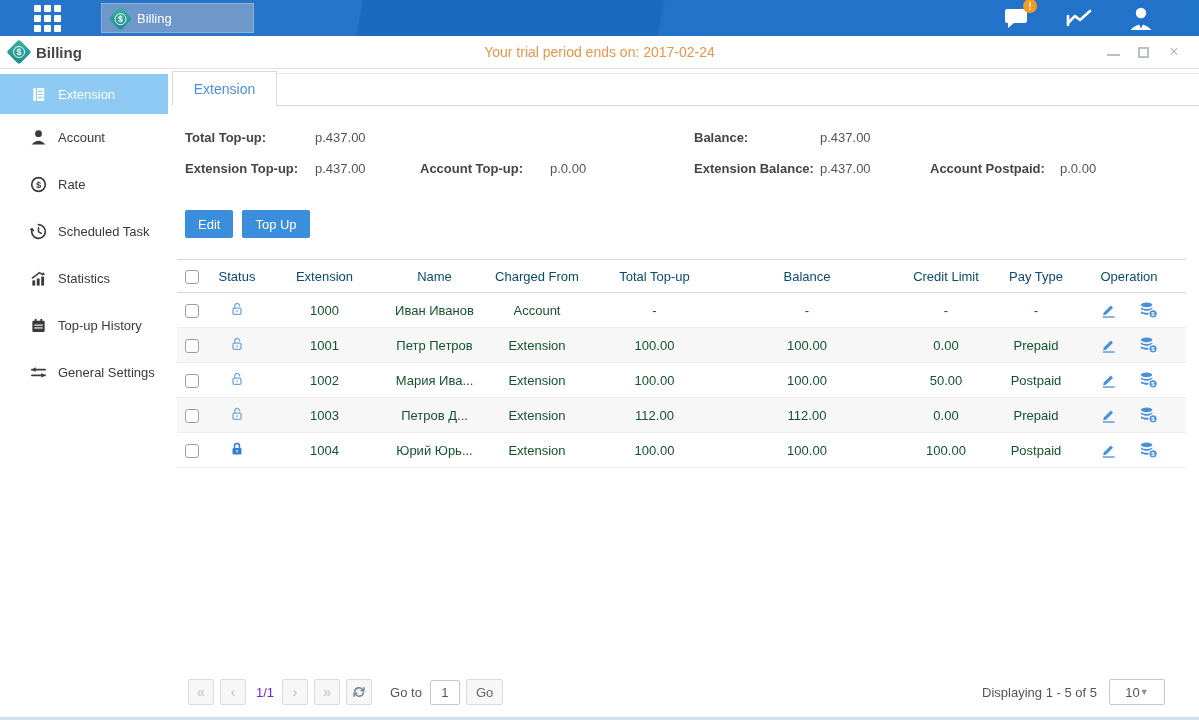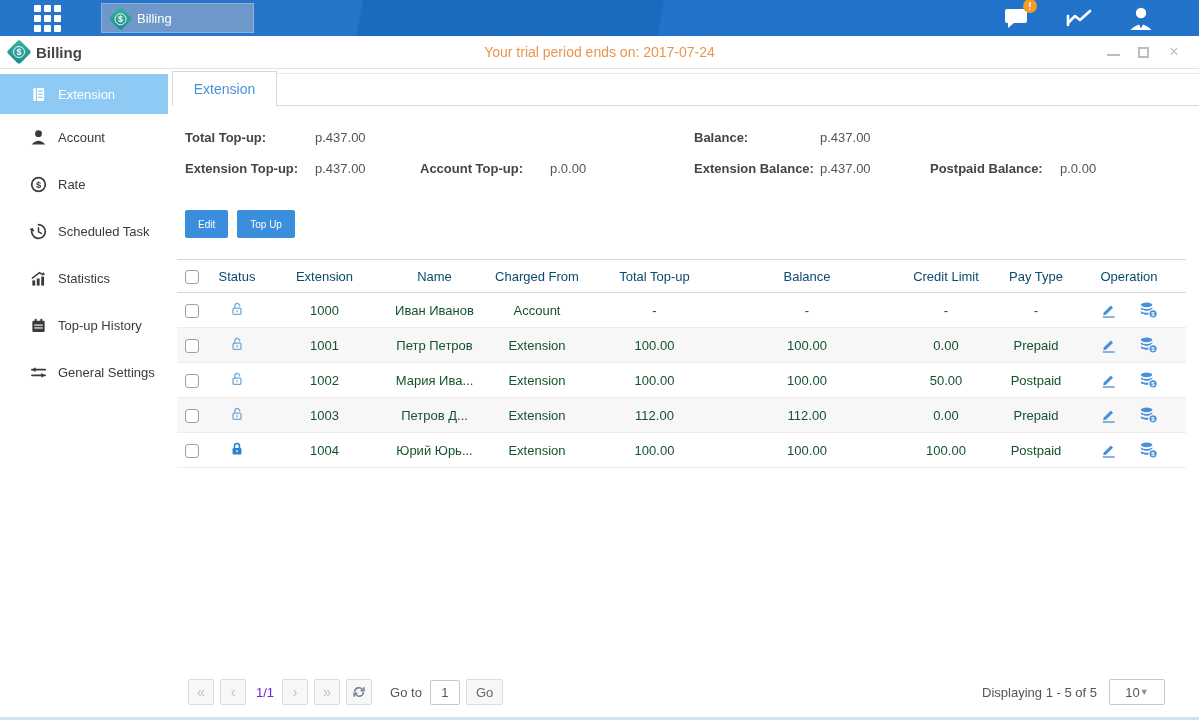--- a/index.html
+++ b/index.html
@@ -47,21 +47,21 @@
   
   .summary { display:flex; padding:16px 0 0 17px; flex-shrink:0; }
   .sum-col { line-height:31px; }
   .sum-col.left { width:509px; flex-shrink:0; }
   .lbl { display:inline-block; font-weight:bold; color:#454545; }
   .val { display:inline-block; color:#555; }
   .w130 { width:130px; } .w126 { width:126px; } .w105 { width:105px; } .w110 { width:110px; }
 
   
   .actions { padding:26px 0 0 17px; display:flex; gap:9px; flex-shrink:0; }
-  .btn-blue { background:#3a8edb; color:#fff; border:none; font-size:10px; font-family:inherit; padding:0 13px; height:28px; border-radius:2px; cursor:pointer; }
+  .btn-blue { background:#3a8edb; color:#fff; border:none; font-size:13px; font-family:inherit; padding:0 13px; height:28px; border-radius:2px; cursor:pointer; }
 
   
   .grid-table { margin:21px 13px 0 9px; border-collapse:collapse; table-layout:fixed; width:1009px; flex-shrink:0; }
   .grid-table th { font-weight:normal; color:#0c4a6e; font-size:13px; height:33px; border-top:1px solid #d8d8d8; border-bottom:1px solid #d8d8d8; text-align:center; }
   .grid-table td { height:35px; text-align:center; font-size:13px; color:#14532d; border-bottom:1px solid #ededed; overflow:hidden; white-space:nowrap; }
   .grid-table tr.stripe td { background:#f7f7f7; }
   .grid-table .c-cb{width:30px;} .c-status{width:60px;} .c-ext{width:115px;} .c-name{width:105px;} .c-from{width:100px;} .c-topup{width:135px;} .c-bal{width:170px;} .c-credit{width:108px;} .c-pay{width:72px;} .c-op{width:114px;}
   .cb { width:14px; height:14px; border:1px solid #9aa0a6; border-radius:3px; display:inline-block; background:#fff; cursor:pointer; vertical-align:middle; }
   .op-icons { display:flex; align-items:center; justify-content:center; gap:22px; }
   .op-icons svg { cursor:pointer; }
@@ -128,21 +128,21 @@
     </div>
   </div>
 
   <div class="titlebar">
     <div class="title-left">
       <span class="diamond">
           <i>$</i>
         </span>
       <span class="win-title">Billing</span>
     </div>
-    <div class="trial">Your trial period ends on: 2017-07-24</div>
+    <div class="trial">Your trial period ends on: 2017-02-24</div>
     <div class="win-controls">
       <span class="wc wc-min"></span>
       <span class="wc wc-max"></span>
       <span class="wc">×</span>
     </div>
   </div>
 
   <div class="app-body">
 
     <aside class="sidebar">
@@ -223,21 +223,21 @@
           </div>
           <div>
             <span class="lbl w130">Extension Top-up:</span><span class="val w105">p.437.00</span><span class="lbl w130">Account Top-up:</span><span class="val">p.0.00</span>
           </div>
         </div>
         <div class="sum-col">
           <div>
             <span class="lbl w126">Balance:</span><span class="val">p.437.00</span>
           </div>
           <div>
-            <span class="lbl w126">Extension Balance:</span><span class="val w110">p.437.00</span><span class="lbl w130">Postpaid Balance:</span><span class="val">p.0.00</span>
+            <span class="lbl w126">Extension Balance:</span><span class="val w110">p.437.00</span><span class="lbl w130">Account Postpaid:</span><span class="val">p.0.00</span>
           </div>
         </div>
       </div>
 
       <div class="actions">
         <button class="btn-blue">Edit</button>
         <button class="btn-blue">Top Up</button>
       </div>
 
       <table class="grid-table">

